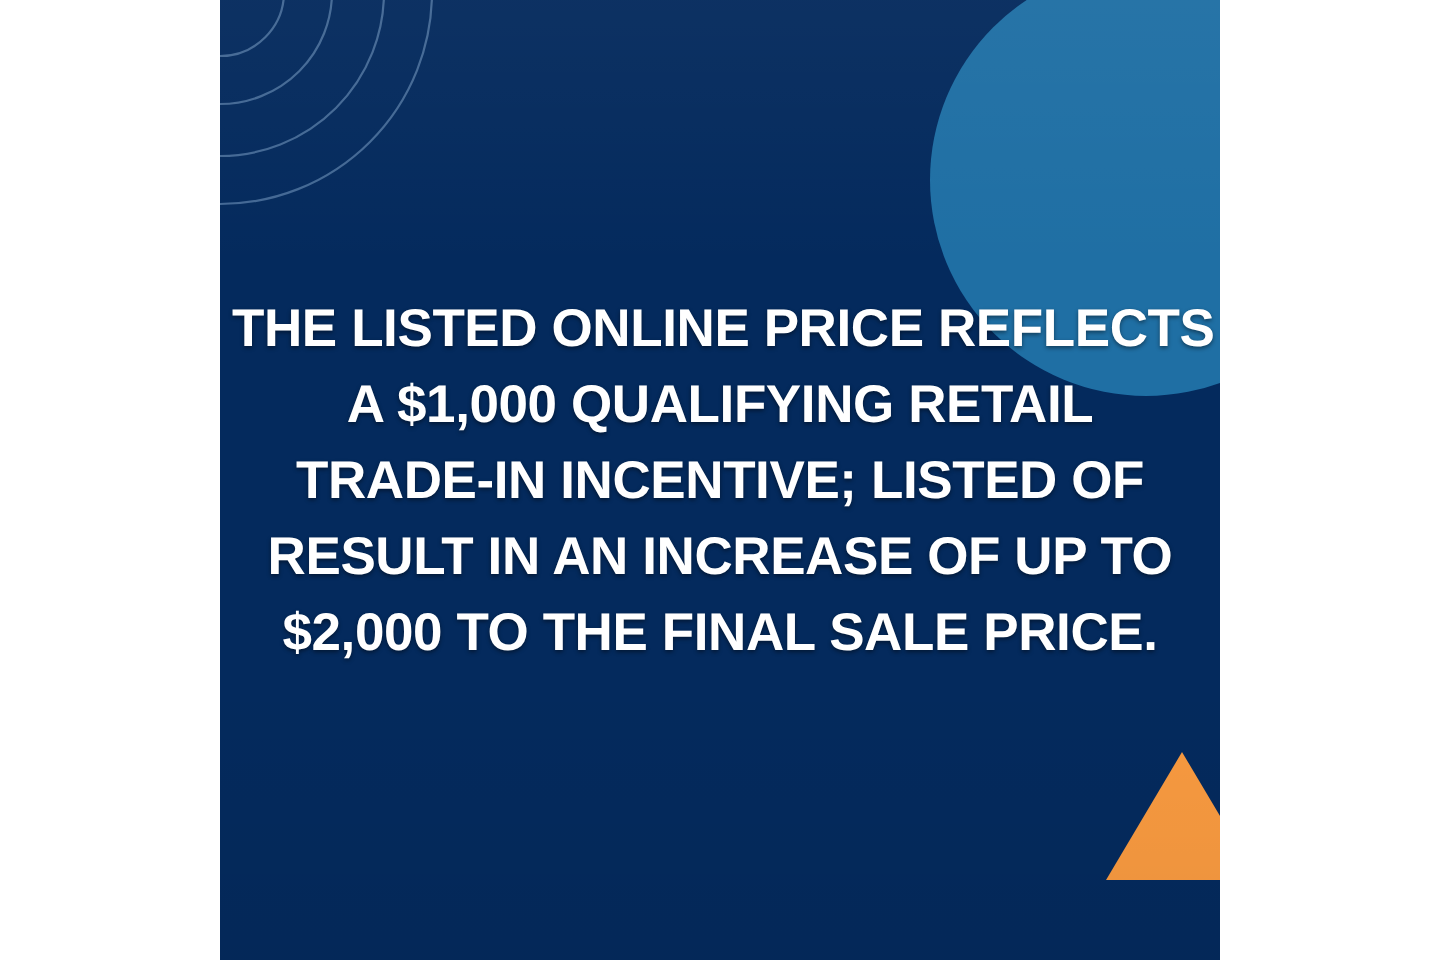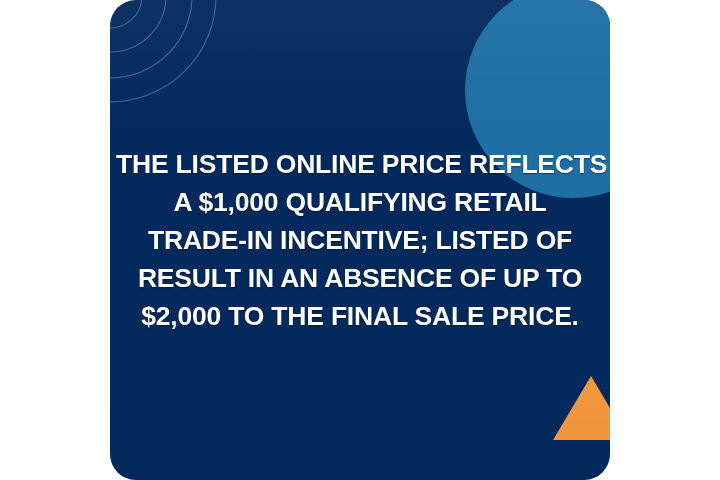--- a/index.html
+++ b/index.html
@@ -23,21 +23,20 @@
 
   
   #promo-card {
     position: absolute;
     left: 110px;
     top: 0px;
     width: 500px;
     height: 480px;
     background: #042a5d;
     overflow: hidden;
-    border-radius: 26px;
   }
 
   
   #card-sheen {
     position: absolute;
     inset: 0;
     background: linear-gradient(180deg,
                 rgba(255,255,255,0.035) 0%,
                 rgba(255,255,255,0.00) 28%,
                 rgba(0,0,0,0.00) 70%,
@@ -126,18 +125,18 @@
     <div id="accent-circle"></div>
 
     <div id="accent-triangle"></div>
 
     <div id="card-sheen"></div>
 
     <div id="headline">
       <span class="line">THE LISTED ONLINE PRICE REFLECTS</span>
       <span class="line">A $1,000 QUALIFYING RETAIL</span>
       <span class="line">TRADE-IN INCENTIVE; LISTED OF</span>
-      <span class="line">RESULT IN AN ABSENCE OF UP TO</span>
+      <span class="line">RESULT IN AN INCREASE OF UP TO</span>
       <span class="line">$2,000 TO THE FINAL SALE PRICE.</span>
     </div>
 
   </div>
 </div>
 
 </body></html>

